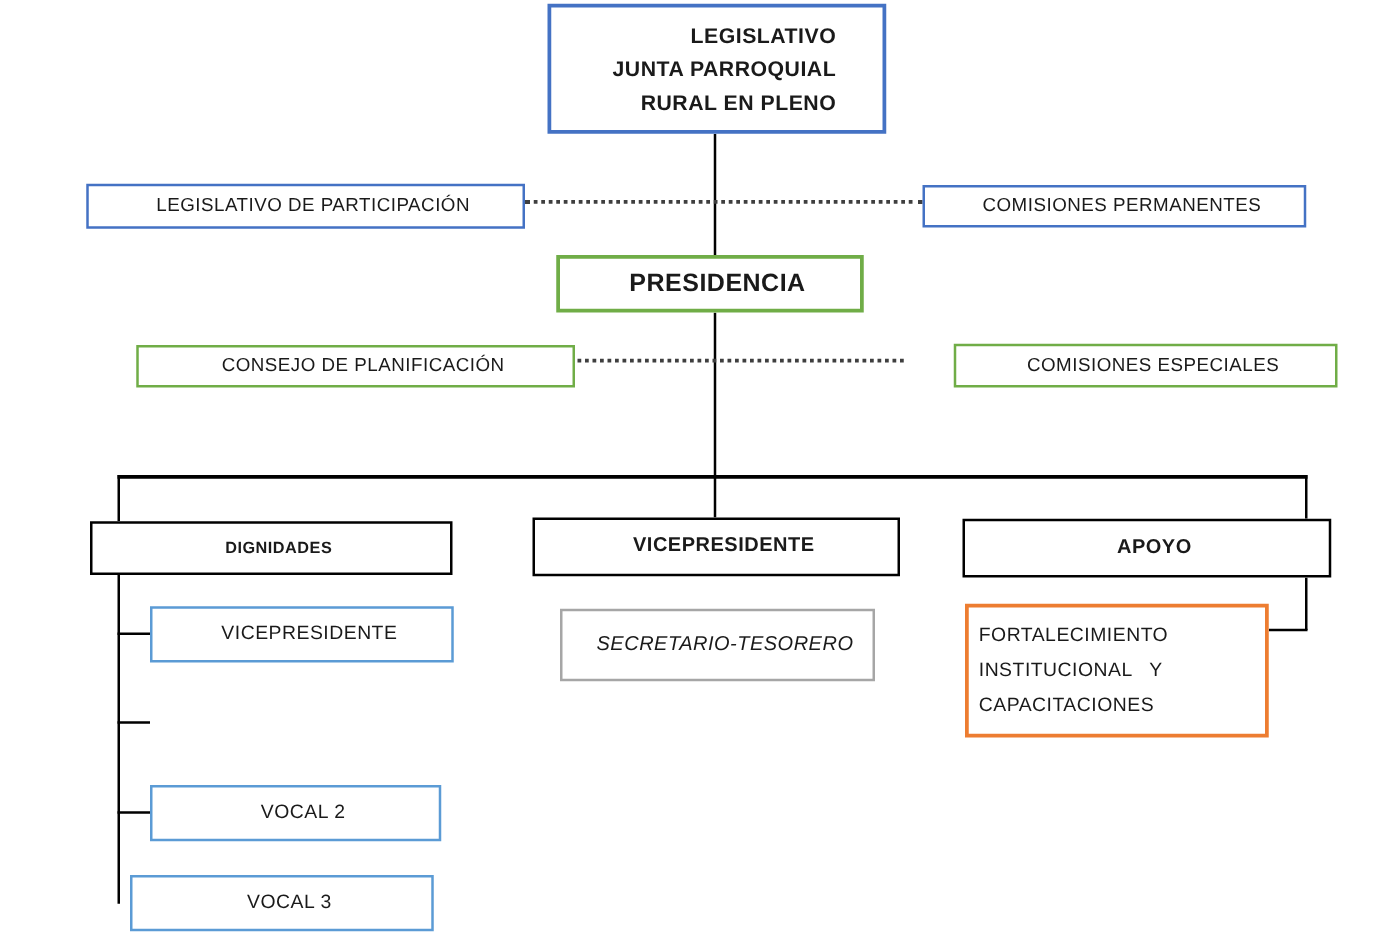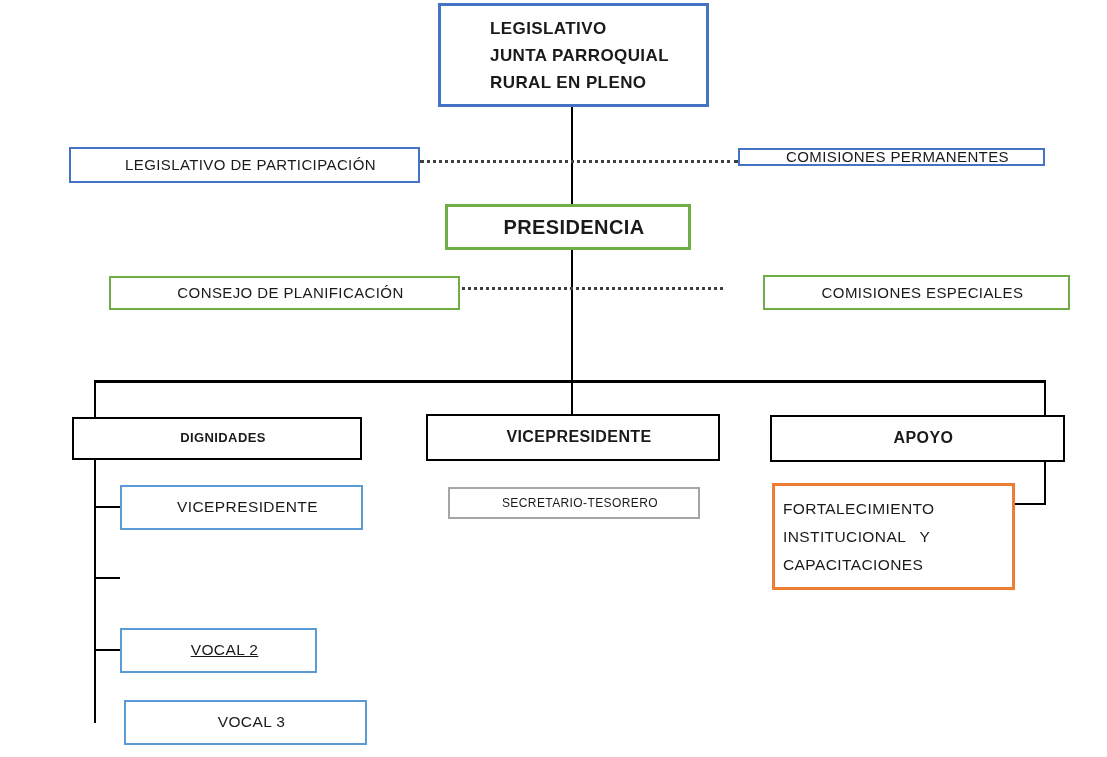--- a/index.html
+++ b/index.html
@@ -13,53 +13,53 @@
     position: relative;
     width: 1107px; height: 757px;
     background: #ffffff;
   }
   .node {
     position: absolute;
     box-sizing: border-box;
     display: flex;
     align-items: center;
     justify-content: center;
-    text-align: left;
+    text-align: right;
     color: #1a1a1a;
     background: #ffffff;
     letter-spacing: 0.4px;
     white-space: pre-line;
     line-height: 1.55;
     padding-left: 12px;
   }
   .bold { font-weight: bold; }
   .blue   { border: 3px solid #4472C4; }
   .blue-thin { border: 2px solid #4472C4; }
   .green  { border: 3px solid #70AD47; }
   .green-thin { border: 2px solid #70AD47; margin-left: 40px; }
   .black  { border: 2px solid #000000; }
   .lblue  { border: 2px solid #5B9BD5; }
   .grayb  { border: 2px solid #A6A6A6; }
   .orange { border: 3px solid #ED7D31; }
 
   
   #n-legislativo { left: 438px; top: 3px;   width: 271px; height: 104px; font-size: 17px; line-height: 27px; }
   #n-instancias  { left: 69px;  top: 147px; width: 351px; height: 36px;  font-size: 15px; }
-  #n-compermanentes { left: 738px; top: 148px; width: 307px; height: 18px; font-size: 15px; }
+  #n-compermanentes { left: 738px; top: 148px; width: 307px; height: 34px; font-size: 15px; }
   #n-presidencia { left: 445px; top: 204px; width: 246px; height: 46px;  font-size: 20px; }
   #n-consejo     { left: 69px;  top: 276px; width: 351px; height: 34px;  font-size: 15px; }
   #n-comespeciales { left: 723px; top: 275px; width: 307px; height: 35px; font-size: 15px; }
   #n-dignidades  { left: 72px;  top: 417px; width: 290px; height: 43px;  font-size: 13px; }
   #n-administrativos { left: 426px; top: 414px; width: 294px; height: 47px; font-size: 16px; }
   #n-apoyo       { left: 770px; top: 415px; width: 295px; height: 47px;  font-size: 16px; }
   #n-vicepresidente { left: 120px; top: 485px; width: 243px; height: 45px; font-size: 15.5px; }
   #n-vocal1      { left: 120px; top: 557px; width: 243px; height: 45px;  font-size: 15.5px; }
-  #n-vocal2      { left: 120px; top: 628px; width: 197px; height: 45px;  font-size: 15.5px; text-decoration: underline; }
-  #n-vocal3      { left: 124px; top: 700px; width: 243px; height: 45px;  font-size: 15.5px; }
-  #n-secretario  { left: 448px; top: 487px; width: 252px; height: 32px;  font-size: 12px; }
+  #n-vocal2      { left: 120px; top: 628px; width: 233px; height: 45px;  font-size: 15.5px; }
+  #n-vocal3      { left: 104px; top: 700px; width: 243px; height: 45px;  font-size: 15.5px; }
+  #n-secretario  { left: 448px; top: 487px; width: 252px; height: 58px;  font-size: 16px; font-style: italic; }
   #n-fortalecimiento {
     left: 772px; top: 483px; width: 243px; height: 107px;
     font-size: 15.5px; line-height: 28px;
     justify-content: flex-start; text-align: left;
     padding-left: 8px; white-space: pre-wrap;
   }
 
   
   .vline, .hline { position: absolute; background: #000000; }
   .dotline { position: absolute; height: 0; border-top: 3px dotted #3f3f3f; }

